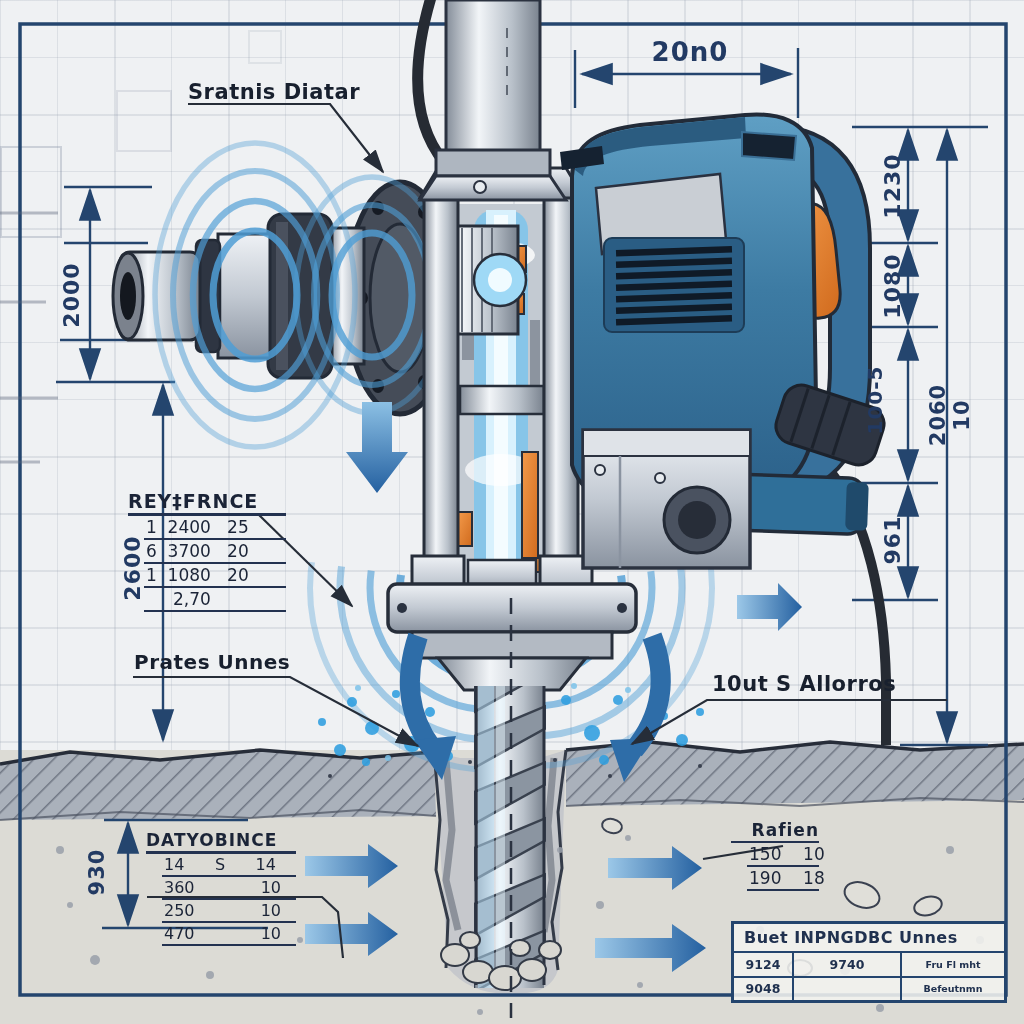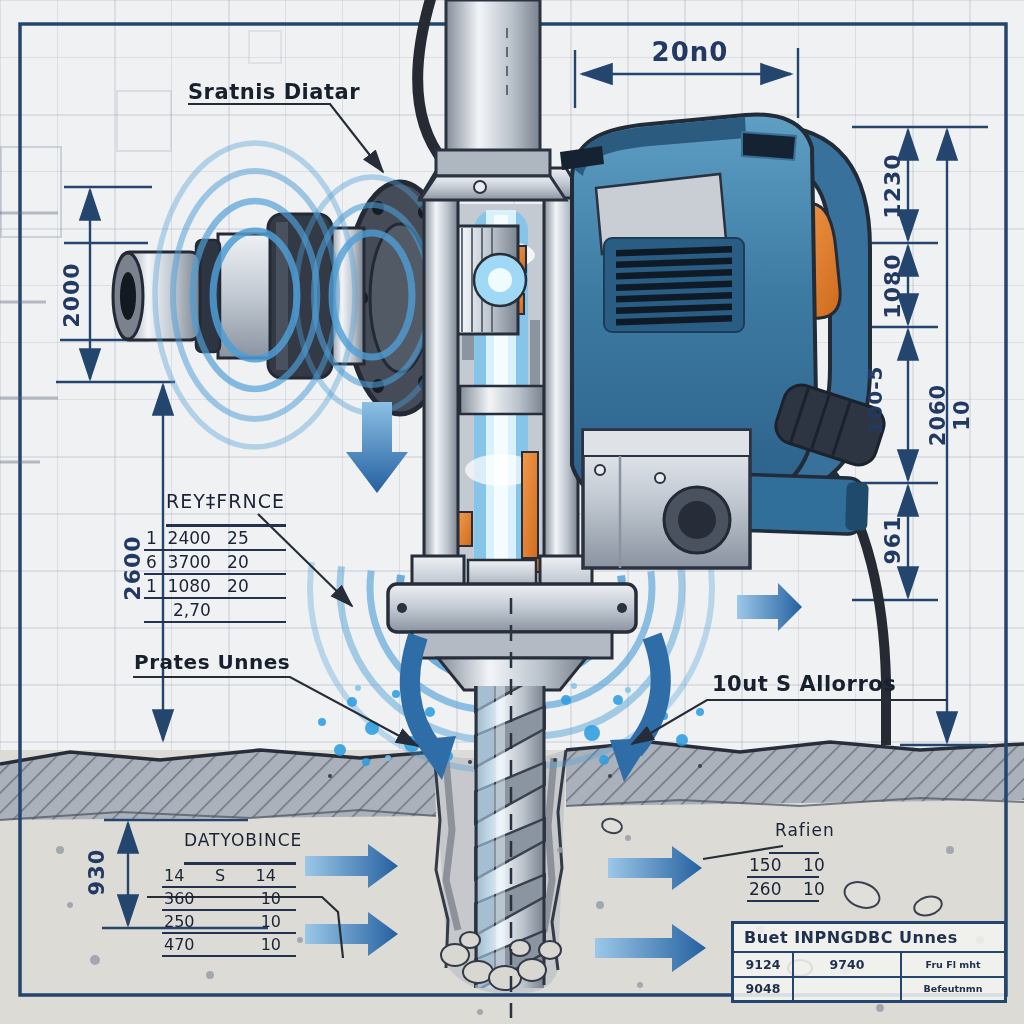--- a/index.html
+++ b/index.html
@@ -9,21 +9,21 @@
     background-image:
       repeating-linear-gradient(to right, rgba(150,160,175,.22) 0 1.5px, transparent 1.5px 57px),
       repeating-linear-gradient(to bottom, rgba(150,160,175,.22) 0 1.5px, transparent 1.5px 57px);
     font-family:"DejaVu Sans",sans-serif;
   }
   svg{position:absolute;left:0;top:0;}
   .lbl{position:absolute;font:600 20px "DejaVu Sans",sans-serif;color:#18202e;letter-spacing:.5px;white-space:pre;}
   .dim{position:absolute;font:600 22px "DejaVu Sans",sans-serif;color:#223a63;letter-spacing:1px;text-align:center;height:24px;line-height:24px;}
   .dimv{transform:rotate(-90deg);transform-origin:center;}
   .tbl{position:absolute;color:#1b2437;}
-  .tbl .hd{font-weight:400;border-bottom:3px solid #233250;letter-spacing:1px;padding-bottom:12px;margin-left:38px;}
+  .tbl .hd{font-weight:700;border-bottom:3px solid #233250;letter-spacing:1px;padding-bottom:1px;}
   .tbl .rw{white-space:pre;border-bottom:2.5px solid #233250;padding:1px 2px 1px 2px;font-weight:400;margin-left:16px;}
   #ref-table{left:128px;top:490px;width:158px;font-size:17px;}
   #ref-table .hd{font-size:19px;}
   #data-table{left:146px;top:830px;width:150px;font-size:16px;}
   #data-table .hd{font-size:17px;}
   #ratio-table{left:731px;top:820px;width:88px;font-size:17px;}
   #ratio-table .hd{font-size:17px;padding-left:6px;}
   .tb{position:absolute;left:731px;top:921px;width:270px;height:76px;border:3px solid #24456e;background:rgba(242,242,239,.88);display:grid;grid-template-rows:29px 1fr;color:#20314f;}
   .tb-title{border-bottom:2.5px solid #24456e;font-weight:700;font-size:16px;display:flex;align-items:center;padding-left:10px;letter-spacing:.5px;}
   .tb-grid{display:grid;grid-template-columns:60px 108px 1fr;}
@@ -438,21 +438,21 @@
     <div class="hd">DATYOBINCE</div>
     <div class="rw">14      S      14</div>
     <div class="rw">360             10</div>
     <div class="rw">250             10</div>
     <div class="rw">470             10</div>
   </div>
 
   <div class="tbl" id="ratio-table">
     <div class="hd" style="border-bottom-width:2.5px;text-align:right;">Rafien</div>
     <div class="rw">150    10</div>
-    <div class="rw">260    10</div>
+    <div class="rw">190    18</div>
   </div>
 
   <div class="tb">
     <div class="tb-title">Buet INPNGDBC Unnes</div>
     <div class="tb-grid">
       <div class="tb-cell br bb">9124</div>
       <div class="tb-cell br bb">9740</div>
       <div class="tb-cell bb sm">Fru Fl mht</div>
       <div class="tb-cell br">9048</div>
       <div class="tb-cell br"></div>

